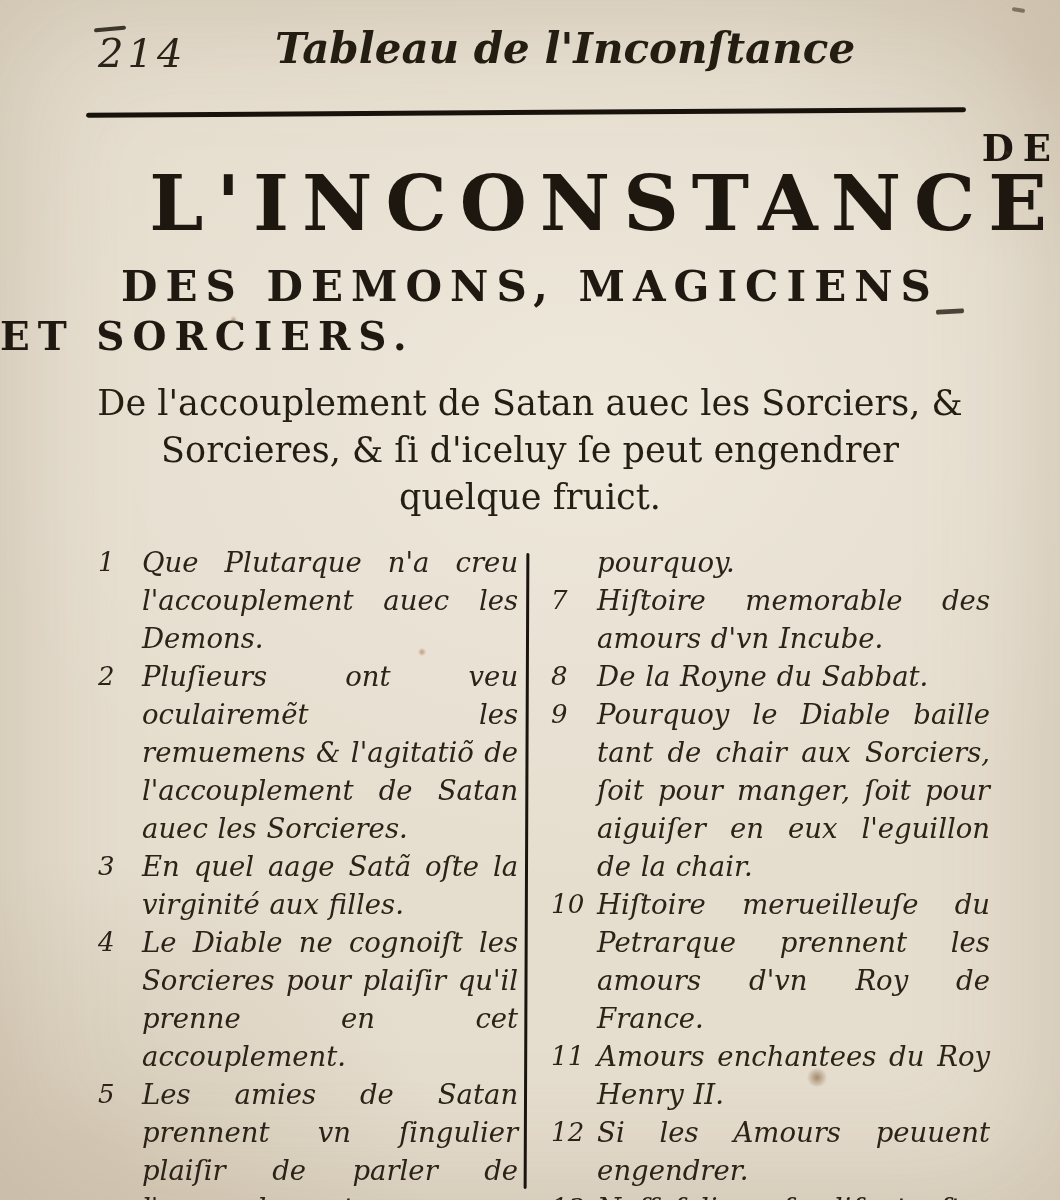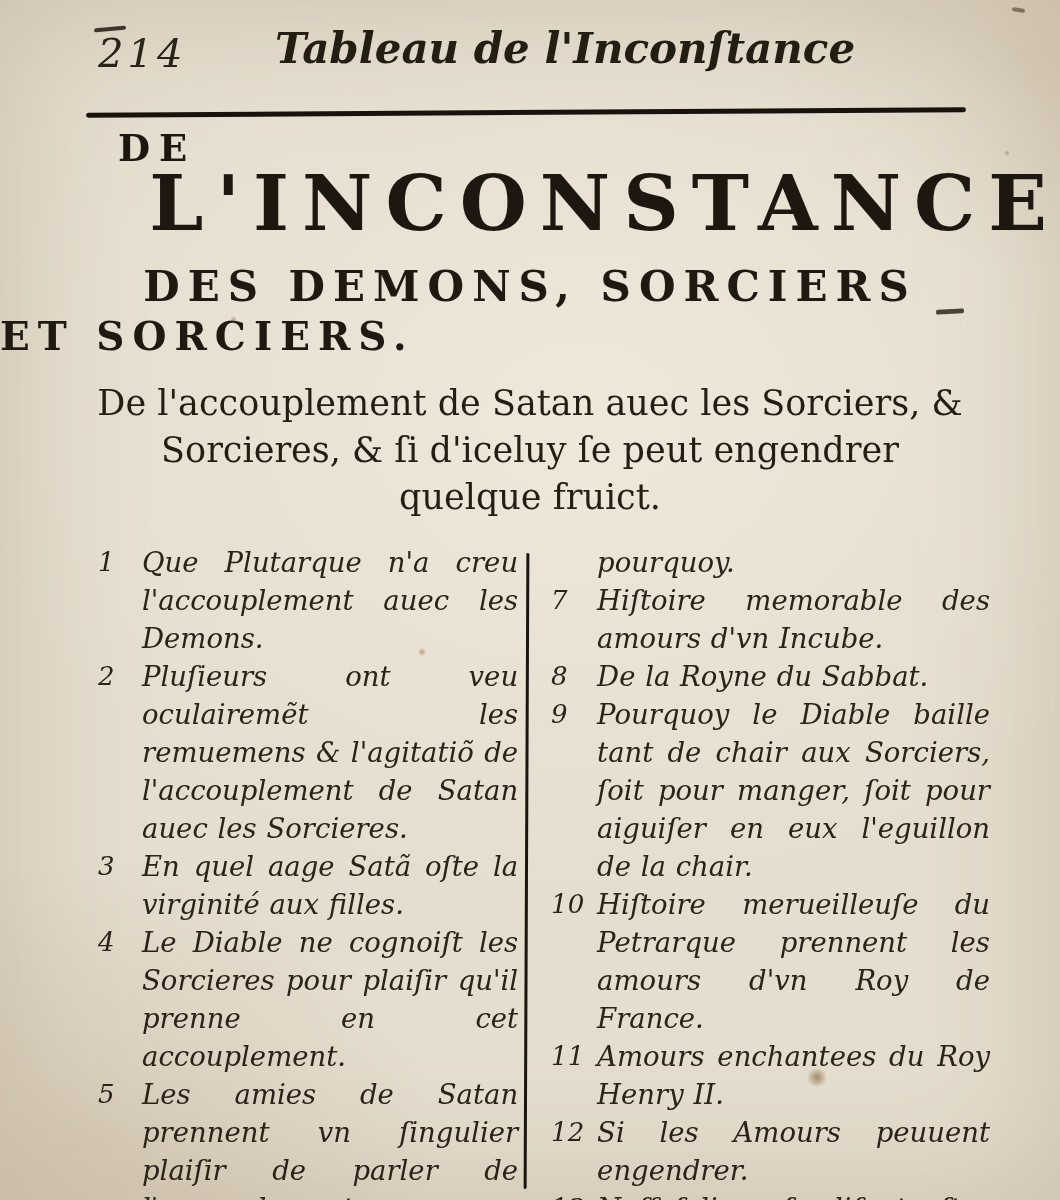--- a/index.html
+++ b/index.html
@@ -29,21 +29,21 @@
     font-size:42px;font-style:italic;font-weight:bold;color:#241d12;
   }
   .head-rule{
     position:absolute;left:86px;top:110px;width:880px;height:5px;
     background:#17120b;border-radius:3px;transform:rotate(-0.35deg);
   }
 
   
   .t1{
     position:absolute;left:0;right:0;top:126px;
-    text-align:left;padding-left:118px;
+    text-align:right;padding-left:118px;
     font-size:37px;letter-spacing:9px;font-weight:bold;color:#1d1710;
   }
   .t2{
     position:absolute;left:0;right:0;top:158px;
     text-align:right;
     font-size:77px;letter-spacing:13px;font-weight:bold;color:#1d1710;
   }
   .t3{
     position:absolute;left:0;right:0;top:262px;
     text-align:center;
@@ -107,21 +107,21 @@
 <body>
 
 <div class="page">
 
   <div class="pagenum">214</div>
   <div class="running-header">Tableau de l'Inconſtance</div>
   <div class="head-rule"></div>
 
   <div class="t1">DE</div>
   <div class="t2">L'INCONSTANCE</div>
-  <div class="t3">DES DEMONS, SORCIERS</div>
+  <div class="t3">DES DEMONS, MAGICIENS</div>
   <div class="t4">ET SORCIERS.</div>
 
   <div class="argument">
     <div>De l'accouplement de Satan auec les Sorciers, &amp;</div>
     <div>Sorcieres, &amp; ſi d'iceluy ſe peut engendrer</div>
     <div>quelque fruict.</div>
   </div>
 
   <div class="index">
     <div class="col col-left">

